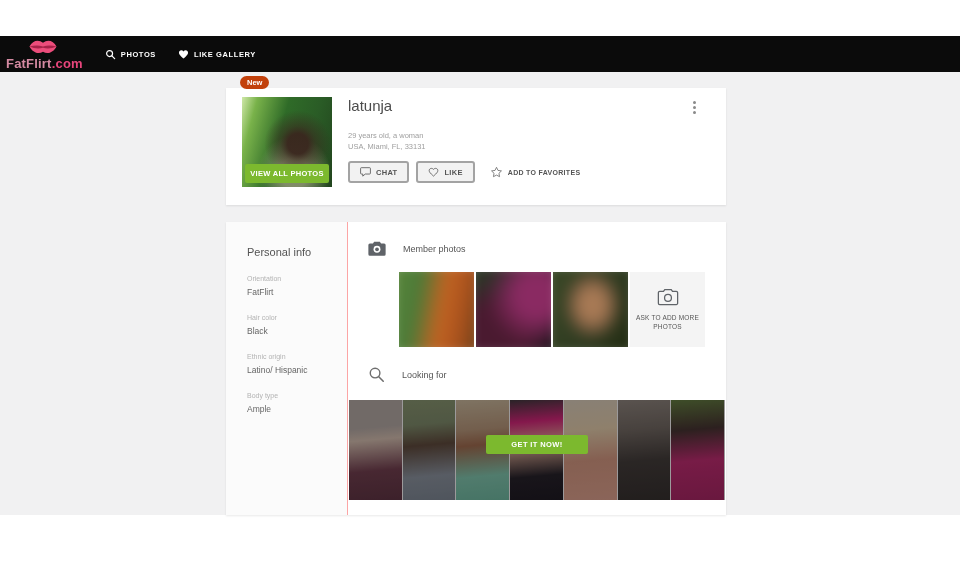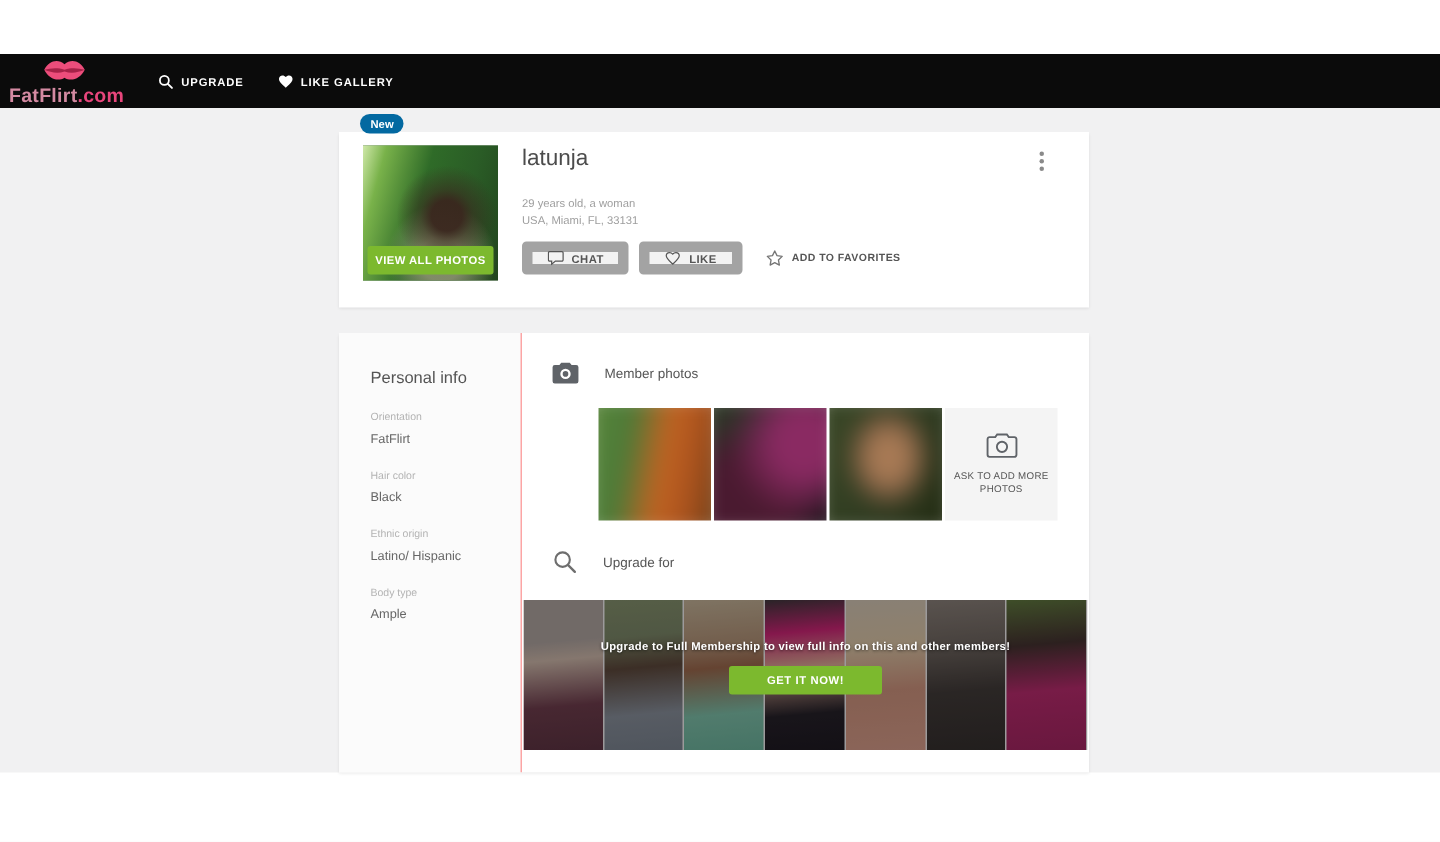--- a/index.html
+++ b/index.html
@@ -36,40 +36,40 @@
   .caret { margin-left:5px; width:0; height:0; border-left:3px solid transparent;
            border-right:3px solid transparent; border-top:4px solid #fff; cursor:pointer; }
 
   
   .page-bg { position:absolute; left:0; top:72px; width:960px; height:443px; background:#f1f1f2; }
   .card { position:absolute; background:#fff; box-shadow:0 1px 2px rgba(0,0,0,.09); }
   .card1 { left:226px; top:88px; width:500px; height:117px; }
   .card2 { left:226px; top:222px; width:500px; height:293px; overflow:hidden; }
 
   
-  .new-badge { position:absolute; left:14px; top:-12px; background:#0369a1; color:#fff;
+  .new-badge { position:absolute; left:14px; top:-12px; background:#c2410c; color:#fff;
                font-size:7.5px; font-weight:bold; height:13px; line-height:13px;
                padding:0 7px; border-radius:8px; }
   .pphoto { position:absolute; left:16px; top:9px; width:90px; height:90px; overflow:hidden;
             background:
               radial-gradient(circle at 62% 52%, rgba(58,38,30,.95) 0 14%, rgba(58,38,30,.55) 24%, transparent 46%),
               radial-gradient(circle at 58% 84%, rgba(150,150,120,.8) 0 16%, transparent 40%),
               linear-gradient(105deg, #cfe8a8 0%, #79b24a 14%, #2f6b28 42%, #2a5c26 70%, #16301483 100%),
               #2f5a28; }
   .vap-btn { position:absolute; left:3px; right:3px; bottom:4px; height:19px;
              background:#7cb92e; border:none; border-radius:2px; color:#fff;
              font-family:inherit; font-size:7.5px; font-weight:bold; letter-spacing:.3px; cursor:pointer; }
   .pname { position:absolute; left:122px; top:9px; font-size:15px; color:#4c4c4c; }
   .pmeta { position:absolute; left:122px; top:42px; font-size:7.5px; color:#9e9e9e; line-height:11px; }
   .kebab { position:absolute; right:28px; top:11px; display:flex; flex-direction:column;
            gap:2px; padding:2px; cursor:pointer; }
   .kebab i { width:3px; height:3px; border-radius:50%; background:#8a8a8a; }
   .actions { position:absolute; left:122px; top:73px; display:flex; align-items:center; }
   .act-btn { display:flex; align-items:center; height:22px; padding:0 10px; margin-right:7px;
-             background:#f2f2f2; border:7px solid #a3a3a3; border-radius:3px; cursor:pointer;
+             background:#f2f2f2; border:2px solid #a3a3a3; border-radius:3px; cursor:pointer;
              font-family:inherit; font-size:7.5px; font-weight:bold; color:#555; letter-spacing:.3px; }
   .act-btn svg { margin-right:5px; }
   .fav { display:flex; align-items:center; margin-left:8px; cursor:pointer;
          font-size:7px; font-weight:bold; color:#555; letter-spacing:.3px; }
   .fav svg { margin-right:5px; }
 
   
   .sidebar { position:absolute; left:0; top:0; bottom:0; width:122px; background:#fbfbfb;
              border-right:1px solid #fca5a5; padding:24px 10px 0 21px; }
   .sb-title { font-size:11px; color:#545454; }
@@ -125,21 +125,21 @@
           <path d="M2 12 C6 4 14 2 20 7 C26 2 34 4 38 12 C34 20 26 23 20 19 C14 23 6 20 2 12 Z" fill="#ec4d7b"></path>
           <path d="M2 12 C8 10.5 14 10 20 12 C26 10 32 10.5 38 12 C32 14.5 26 15.5 20 13.5 C14 15.5 8 14.5 2 12 Z" fill="#8f1437" opacity="0.75"></path>
         </svg>
         <span class="logo-text"><span>FatFlirt</span><span class="tld">.com</span></span>
       </div>
       <div class="nav-item">
         <svg width="11" height="11" viewBox="0 0 24 24">
           <circle cx="10" cy="10" r="6.5" fill="none" stroke="#fff" stroke-width="2.6"></circle>
           <line x1="15" y1="15" x2="21" y2="21" stroke="#fff" stroke-width="2.8" stroke-linecap="round"></line>
         </svg>
-        <span>UPGRADE</span>
+        <span>PHOTOS</span>
       </div>
       <div class="nav-item">
         <svg width="11" height="10" viewBox="0 0 24 22">
           <path d="M12 21 L10.5 19.6 C5 14.7 2 11.8 2 8.2 2 5.3 4.3 3 7.2 3 c1.9 0 3.6.9 4.8 2.3 C13.2 3.9 14.9 3 16.8 3 19.7 3 22 5.3 22 8.2 c0 3.6-3 6.5-8.5 11.4 z" fill="#fff"></path>
         </svg>
         <span>LIKE GALLERY</span>
       </div>
     </div>
   </div>
 
@@ -232,35 +232,34 @@
           </svg>
           <div class="txt">ASK TO ADD MORE PHOTOS</div>
         </div>
       </div>
 
       <div class="sec-head head-looking">
         <svg width="17" height="17" viewBox="0 0 24 24">
           <circle cx="10" cy="10" r="6.8" fill="none" stroke="#6e6e6e" stroke-width="2"></circle>
           <line x1="15.2" y1="15.2" x2="21.5" y2="21.5" stroke="#6e6e6e" stroke-width="2.2" stroke-linecap="round"></line>
         </svg>
-        <span class="sec-title">Upgrade for</span>
+        <span class="sec-title">Looking for</span>
       </div>
 
       <div class="banner">
         <div class="collage">
           <div class="c1"></div>
           <div class="c2"></div>
           <div class="c3"></div>
           <div class="c4"></div>
           <div class="c5"></div>
           <div class="c6"></div>
           <div class="c7"></div>
         </div>
         <div class="overlay">
-          <div class="banner-msg">Upgrade to Full Membership to view full info on this and other members!</div>
           <button class="cta-btn">GET IT NOW!</button>
         </div>
       </div>
 
     </div>
   </div>
 
 </div>
 
 </body></html>

